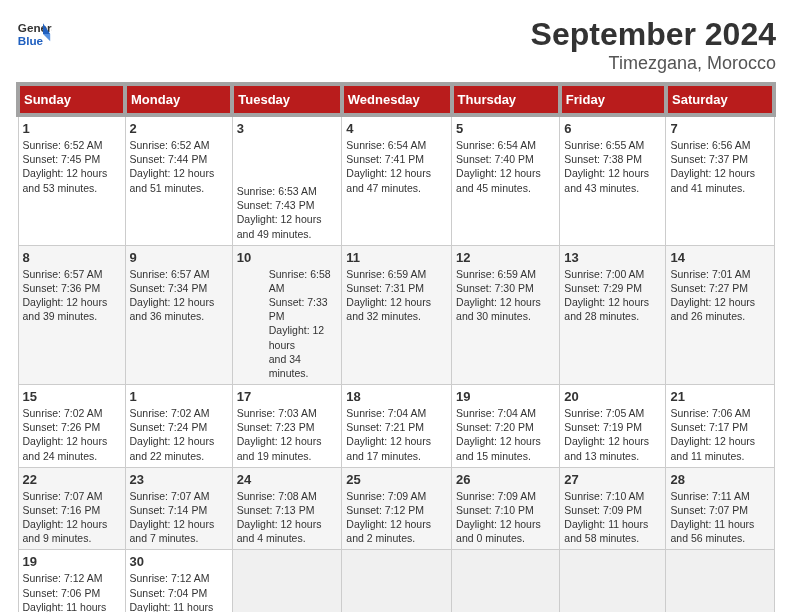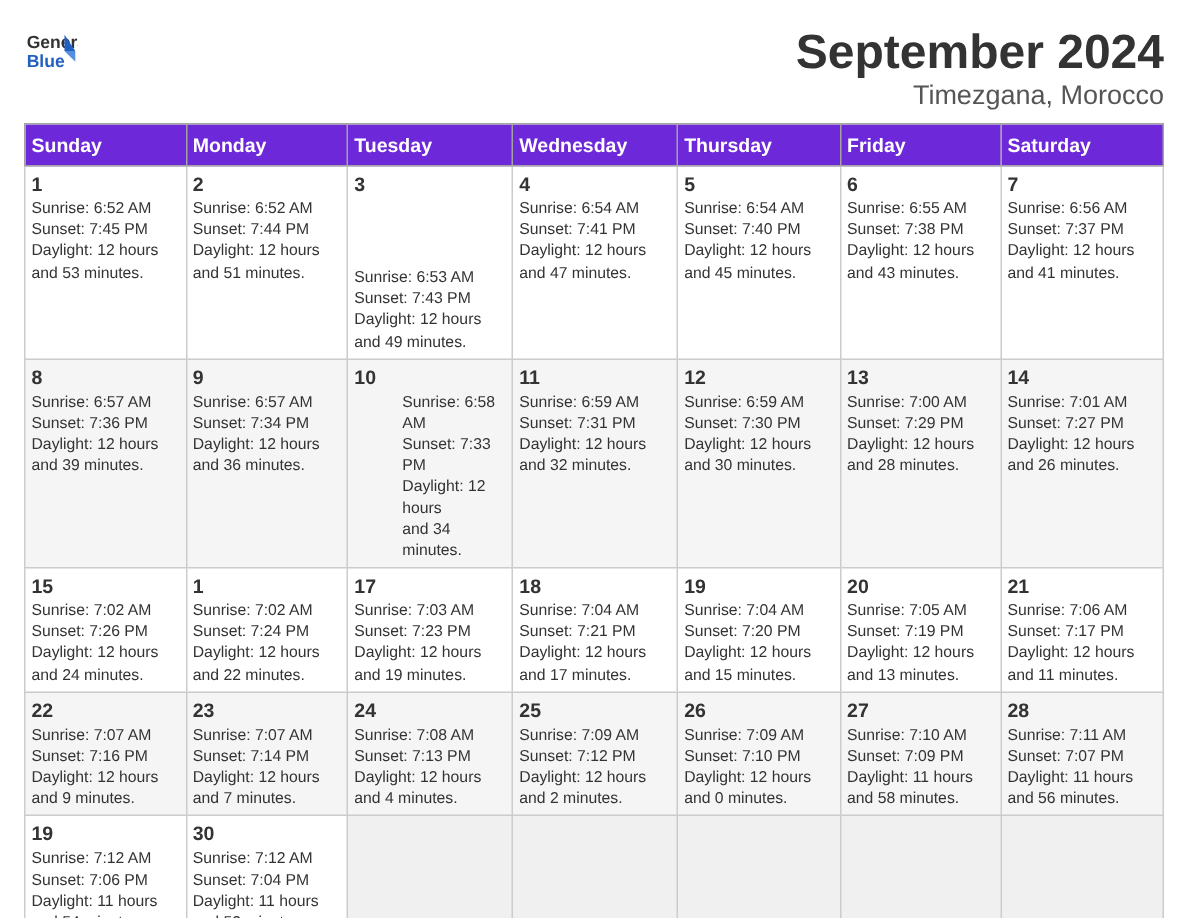--- a/index.html
+++ b/index.html
@@ -37,27 +37,27 @@
     .subtitle {
       font-size: 18px;
       color: #555;
     }
     table {
       width: 100%;
       border-collapse: collapse;
       font-size: 11px;
     }
     thead tr th {
-      background-color: #6d28d9;
+      background-color: #b91c1c;
       color: #fff;
       padding: 6px 4px;
       text-align: left;
       font-size: 13px;
       font-weight: bold;
-      border: 1px solid #a3a3a3;
+      border: 4px solid #a3a3a3;
     }
     tbody tr td {
       border: 1px solid #ccc;
       vertical-align: top;
       padding: 4px 4px;
       width: 113px;
       min-height: 80px;
       background: #fff;
     }
     tbody tr:nth-child(even) td {

